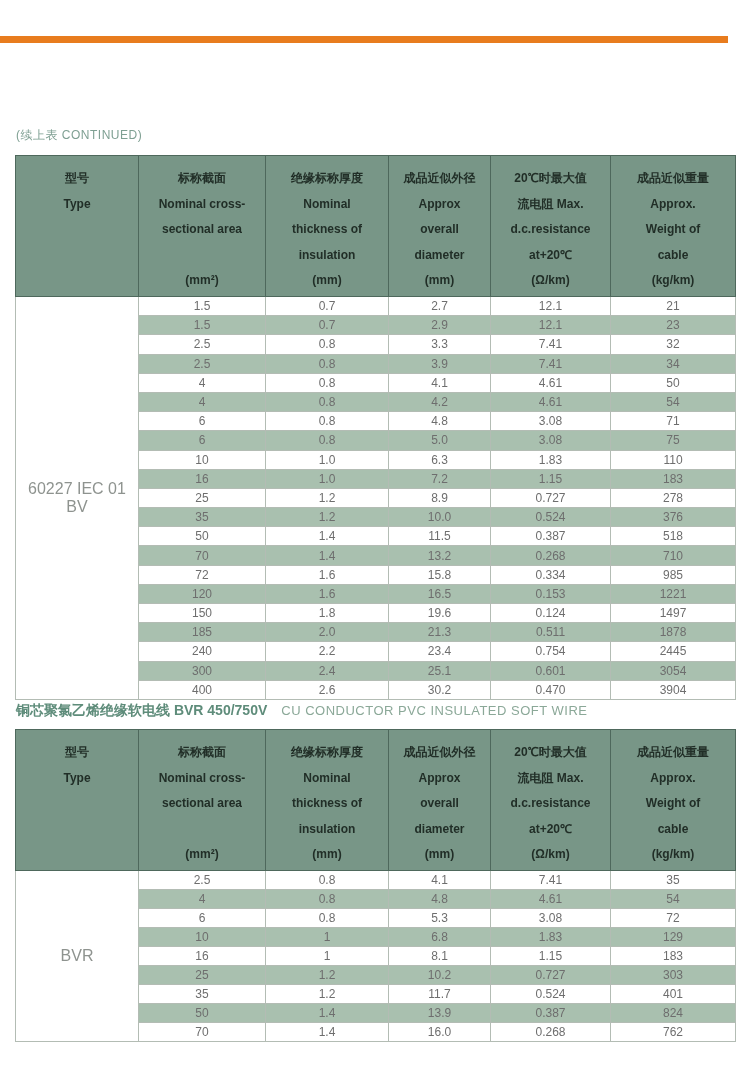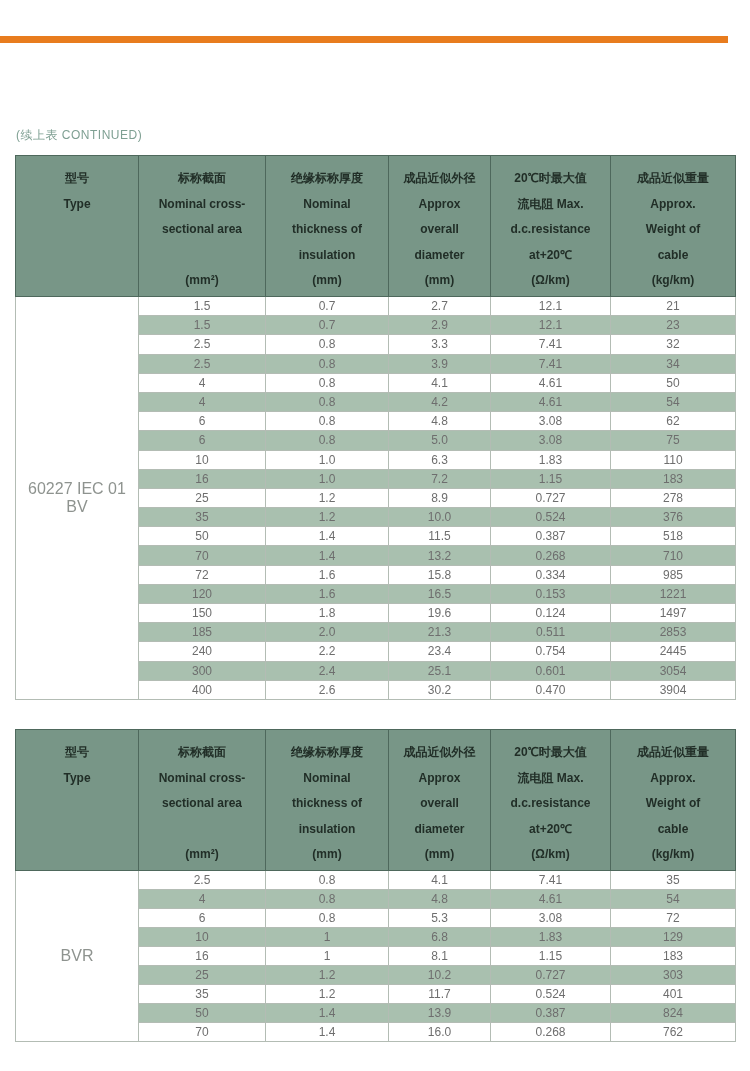--- a/index.html
+++ b/index.html
@@ -152,21 +152,21 @@
           <td>0.8</td>
           <td>4.2</td>
           <td>4.61</td>
           <td>54</td>
         </tr>
         <tr>
           <td>6</td>
           <td>0.8</td>
           <td>4.8</td>
           <td>3.08</td>
-          <td>62</td>
+          <td>71</td>
         </tr>
         <tr class="alt">
           <td>6</td>
           <td>0.8</td>
           <td>5.0</td>
           <td>3.08</td>
           <td>75</td>
         </tr>
         <tr>
           <td>10</td>
@@ -229,21 +229,21 @@
           <td>1.8</td>
           <td>19.6</td>
           <td>0.124</td>
           <td>1497</td>
         </tr>
         <tr class="alt">
           <td>185</td>
           <td>2.0</td>
           <td>21.3</td>
           <td>0.511</td>
-          <td>2853</td>
+          <td>1878</td>
         </tr>
         <tr>
           <td>240</td>
           <td>2.2</td>
           <td>23.4</td>
           <td>0.754</td>
           <td>2445</td>
         </tr>
         <tr class="alt">
           <td>300</td>
@@ -255,20 +255,23 @@
         <tr>
           <td>400</td>
           <td>2.6</td>
           <td>30.2</td>
           <td>0.470</td>
           <td>3904</td>
         </tr>
       </tbody>
     </table>
 
+  <div class="section-title">
+    <span class="zh">铜芯聚氯乙烯绝缘软电线  BVR 450/750V</span><span class="en">CU CONDUCTOR PVC INSULATED SOFT WIRE</span>
+  </div>
 
   <table class="spec" id="table2">
     <colgroup>
       <col style="width:123px">
         <col style="width:127px">
         <col style="width:123px">
       <col style="width:102px">
         <col style="width:120px">
         <col style="width:125px">
     </colgroup>

